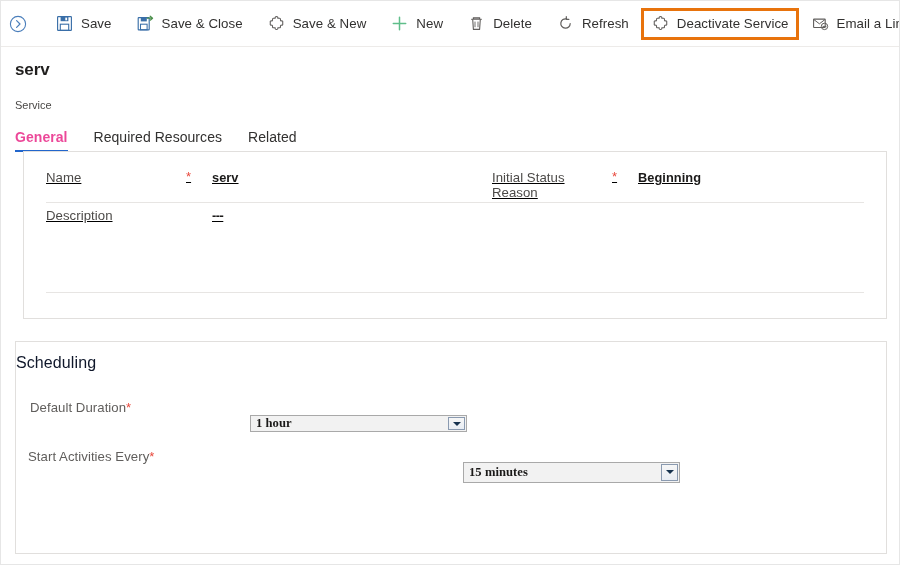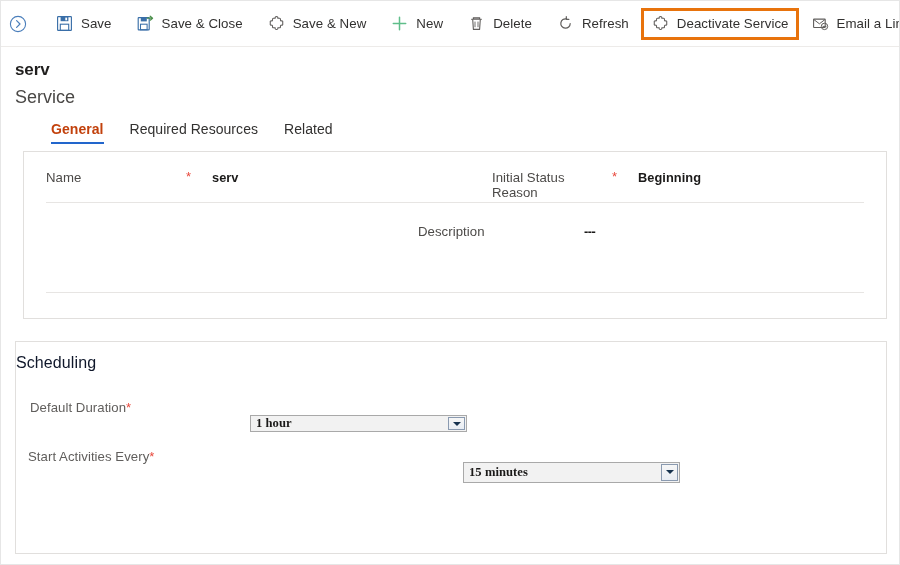--- a/index.html
+++ b/index.html
@@ -82,24 +82,24 @@
     padding: 12px 0 0 14px;
   }
   .rec-title {
     font-size: 17px;
     font-weight: bold;
     color: #201f1e;
     line-height: 21px;
     letter-spacing: -0.1px;
   }
   .rec-subtitle {
-    font-size: 18px;
+    font-size: 11px;
     color: #4a4846;
     line-height: 16px;
-    margin-top: 9px;
+    margin-top: 17px;
   }
 
   
   .tabs {
     display: flex;
     align-items: flex-end;
     padding-left: 14px;
     margin-top: 12px;
     height: 27px;
   }
@@ -107,22 +107,21 @@
     position: relative;
     font-size: 14px;
     color: #323130;
     margin-right: 26px;
     padding-bottom: 7px;
     cursor: pointer;
     letter-spacing: 0.05px;
   }
   .tab.active {
     font-weight: bold;
-    color: #c2410c;
-    margin-left: 36px;
+    color: #ec4899;
   }
   .tab.active::after {
     content: "";
     position: absolute;
     left: 0;
     right: 0;
     bottom: 0;
     height: 2.5px;
     background: #2266cc;
   }
@@ -148,26 +147,27 @@
   }
 
   
   .gen-row {
     position: absolute;
     left: 22px;
     right: 22px;
     display: flex;
   }
   .gen-row.r1 { top: 18px; }
-  .gen-row.r2 { top: 72px; justify-content: flex-end; }
+  .gen-row.r2 { top: 56px; }
   .field-col {
     display: flex;
     align-items: baseline;
     width: 446px;
     flex: none;
+    text-decoration: underline;
   }
   .field-col.right { width: auto; }
   .f-label {
     font-size: 13.2px;
     color: #4c4a48;
     width: 140px;
     flex: none;
     letter-spacing: 0.05px;
   }
   .f-label.wide { width: 120px; }

